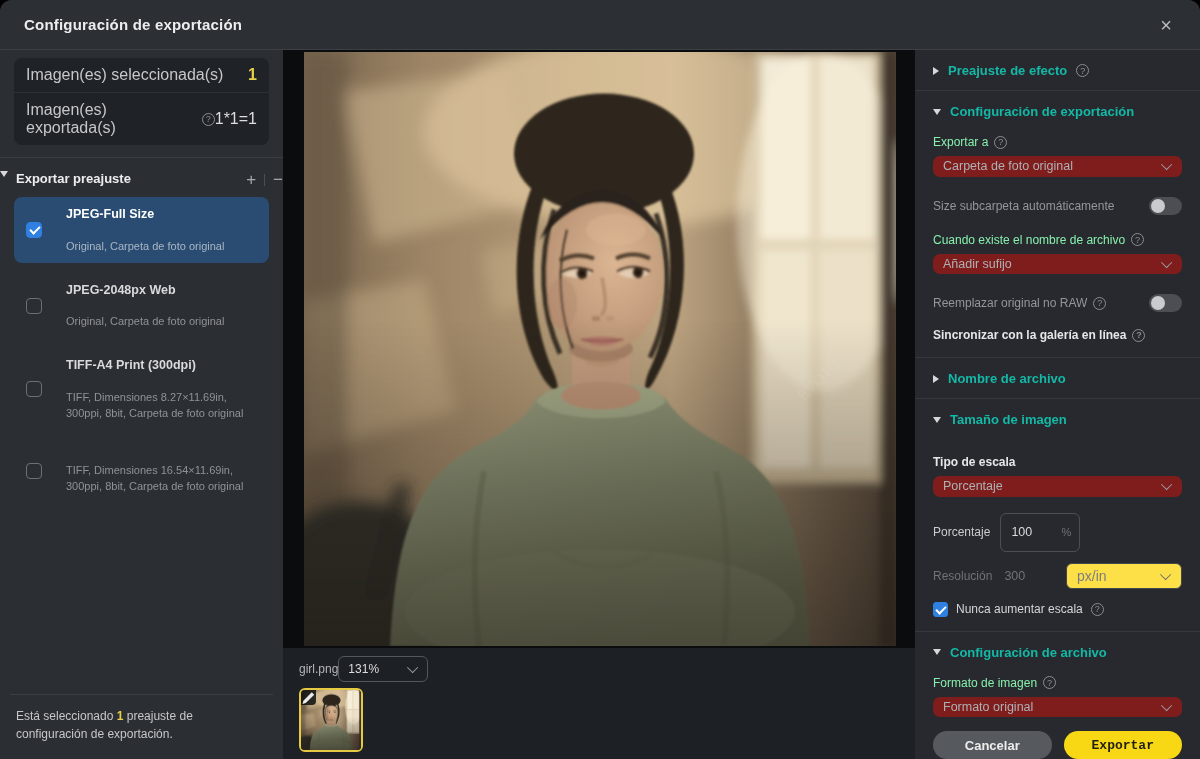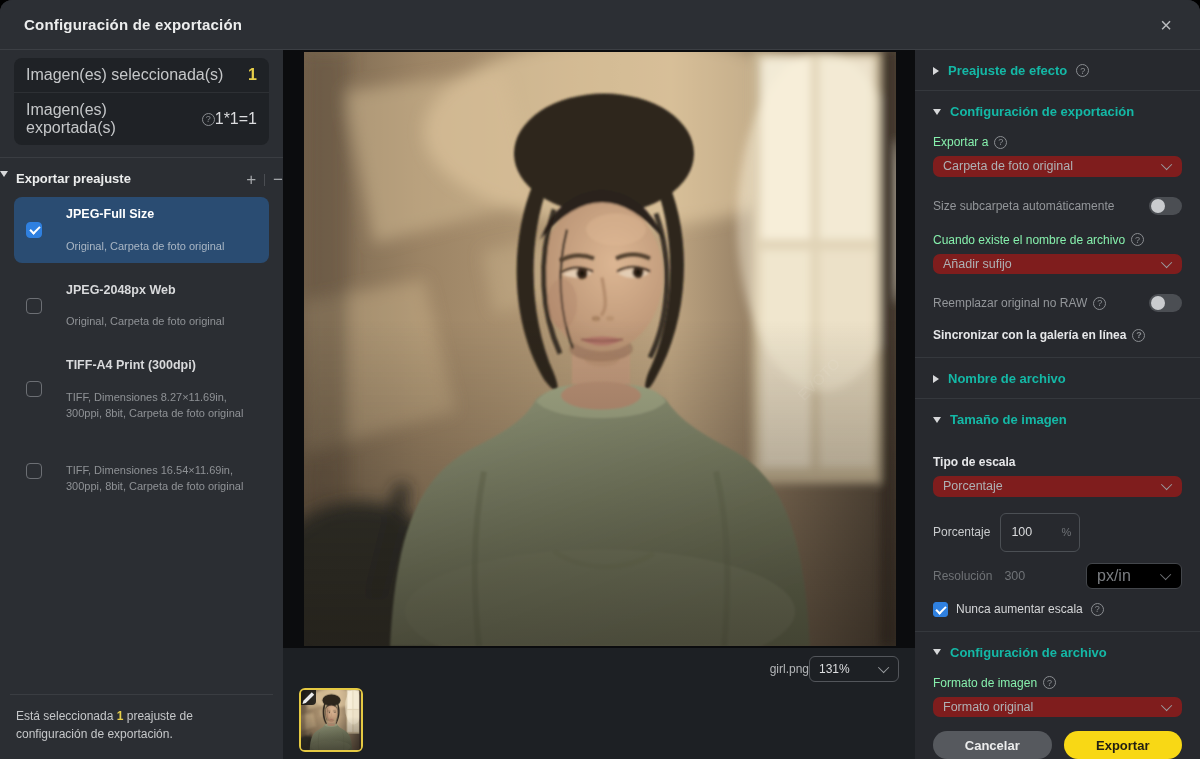--- a/index.html
+++ b/index.html
@@ -52,21 +52,21 @@
 
   .left-spacer { flex:1; }
   .left-foot { margin:0 10px; border-top:1px solid #3a3d42; padding:12px 6px 16px;
                font-size:12px; color:#c5c7c9; line-height:1.5; }
 
   
   .canvas { flex:1; display:flex; flex-direction:column; background:#0b0c0e; min-width:0; }
   .viewport { height:598px; flex:0 0 598px; position:relative; background:#0b0c0e; }
   .photo { position:absolute; left:21px; top:2px; width:592px; height:594px; display:block; }
   .strip { flex:1; background:#1d2024; padding:8px 16px 0; }
-  .strip-top { display:flex; align-items:center; justify-content:flex-end; }
+  .strip-top { display:flex; align-items:center; justify-content:flex-start; }
   .fname { color:#b4b6b9; font-size:12px; }
   .zoom-select { width:90px; height:26px; border:1px solid #53565b; border-radius:6px;
                  display:flex; align-items:center; padding:0 9px; color:#dddee0;
                  font-size:12px; cursor:pointer; }
   .zoom-select .chev { margin-left:auto; }
   .thumb { margin-top:6px; width:64px; height:64px; border:2px solid #e5c942; border-radius:6px;
            position:relative; overflow:hidden; background:#000; cursor:pointer; }
   .thumb svg { display:block; width:60px; height:60px; }
   .badge { position:absolute; top:0; left:0; width:15px; height:15px; background:rgba(15,15,15,.85);
            border-radius:3px 0 4px 0; display:flex; align-items:center; justify-content:center; }
@@ -100,31 +100,31 @@
           font-size:9px; display:inline-flex; align-items:center; justify-content:center; flex:0 0 13px; }
   .help::after { content:"?"; }
 
   .inline-row { display:flex; align-items:center; margin:16px 18px 0; font-size:12px; gap:10px; }
   .num-input { width:80px; height:39px; border:1px solid #4b4f54; border-radius:6px;
                display:flex; align-items:center; padding:0 8px 0 10px; }
   .num-input .v { color:#d9dadc; font-size:12.5px; }
   .num-input .u { margin-left:auto; color:#6f7276; font-size:11px; }
   .res-row { margin-top:11px; color:#6f7276; }
   .res-val { color:#6f7276; font-size:12.5px; margin-left:2px; }
-  .unit-select { margin-left:auto; width:96px; height:26px; background:#000000;
+  .unit-select { margin-left:auto; width:116px; height:26px; background:#fde047;
                  border:1px solid #43464b; border-radius:6px; display:flex; align-items:center;
-                 padding:0 10px; color:#7b7e82; font-size:16px; }
+                 padding:0 10px; color:#7b7e82; font-size:14px; }
   .unit-select .chev { margin-left:auto; border-color:#6f7276; }
   .chk-row { display:flex; align-items:center; gap:8px; margin:13px 18px 0; font-size:12px;
              color:#d4d5d7; }
   .btn-row { display:flex; gap:12px; margin:14px 18px 0; }
   .btn { flex:1; height:28px; border-radius:14px; border:none; font-size:13px; font-weight:bold;
          font-family:"Liberation Sans",sans-serif; cursor:pointer; }
   .btn-cancel { background:#56595e; color:#eceded; }
-  .btn-export { background:#f8d815; color:#221f13; }
+  .btn-export { background:#f8d815; color:#221f13;font-family:Liberation Mono, monospace; }
 </style>
 </head>
 <body>
 
 <svg width="0" height="0" style="position:absolute">
   <defs>
     <linearGradient id="wallg" x1="0" y1="0" x2="1" y2="0">
       <stop offset="0" stop-color="#77654e"></stop>
         <stop offset=".2" stop-color="#9c8465"></stop>
       <stop offset=".45" stop-color="#b39a77"></stop>
@@ -285,21 +285,21 @@
       </div>
       <div class="preset">
         <span class="checkbox"></span>
         <span>
           <div class="preset-desc">TIFF, Dimensiones 16.54×11.69in, 300ppi, 8bit, Carpeta de foto original</div>
         </span>
       </div>
 
       <div class="left-spacer"></div>
       <div class="left-foot">
-        <span>Está seleccionada </span><span class="val-yellow">1</span><span> preajuste de configuración de exportación.</span>
+        <span>Está seleccionado </span><span class="val-yellow">1</span><span> preajuste de configuración de exportación.</span>
       </div>
     </div>
 
     <div class="canvas">
       <div class="viewport">
         <svg class="photo">
             <use href="#portrait-sym"></use>
           </svg>
       </div>
       <div class="strip">

